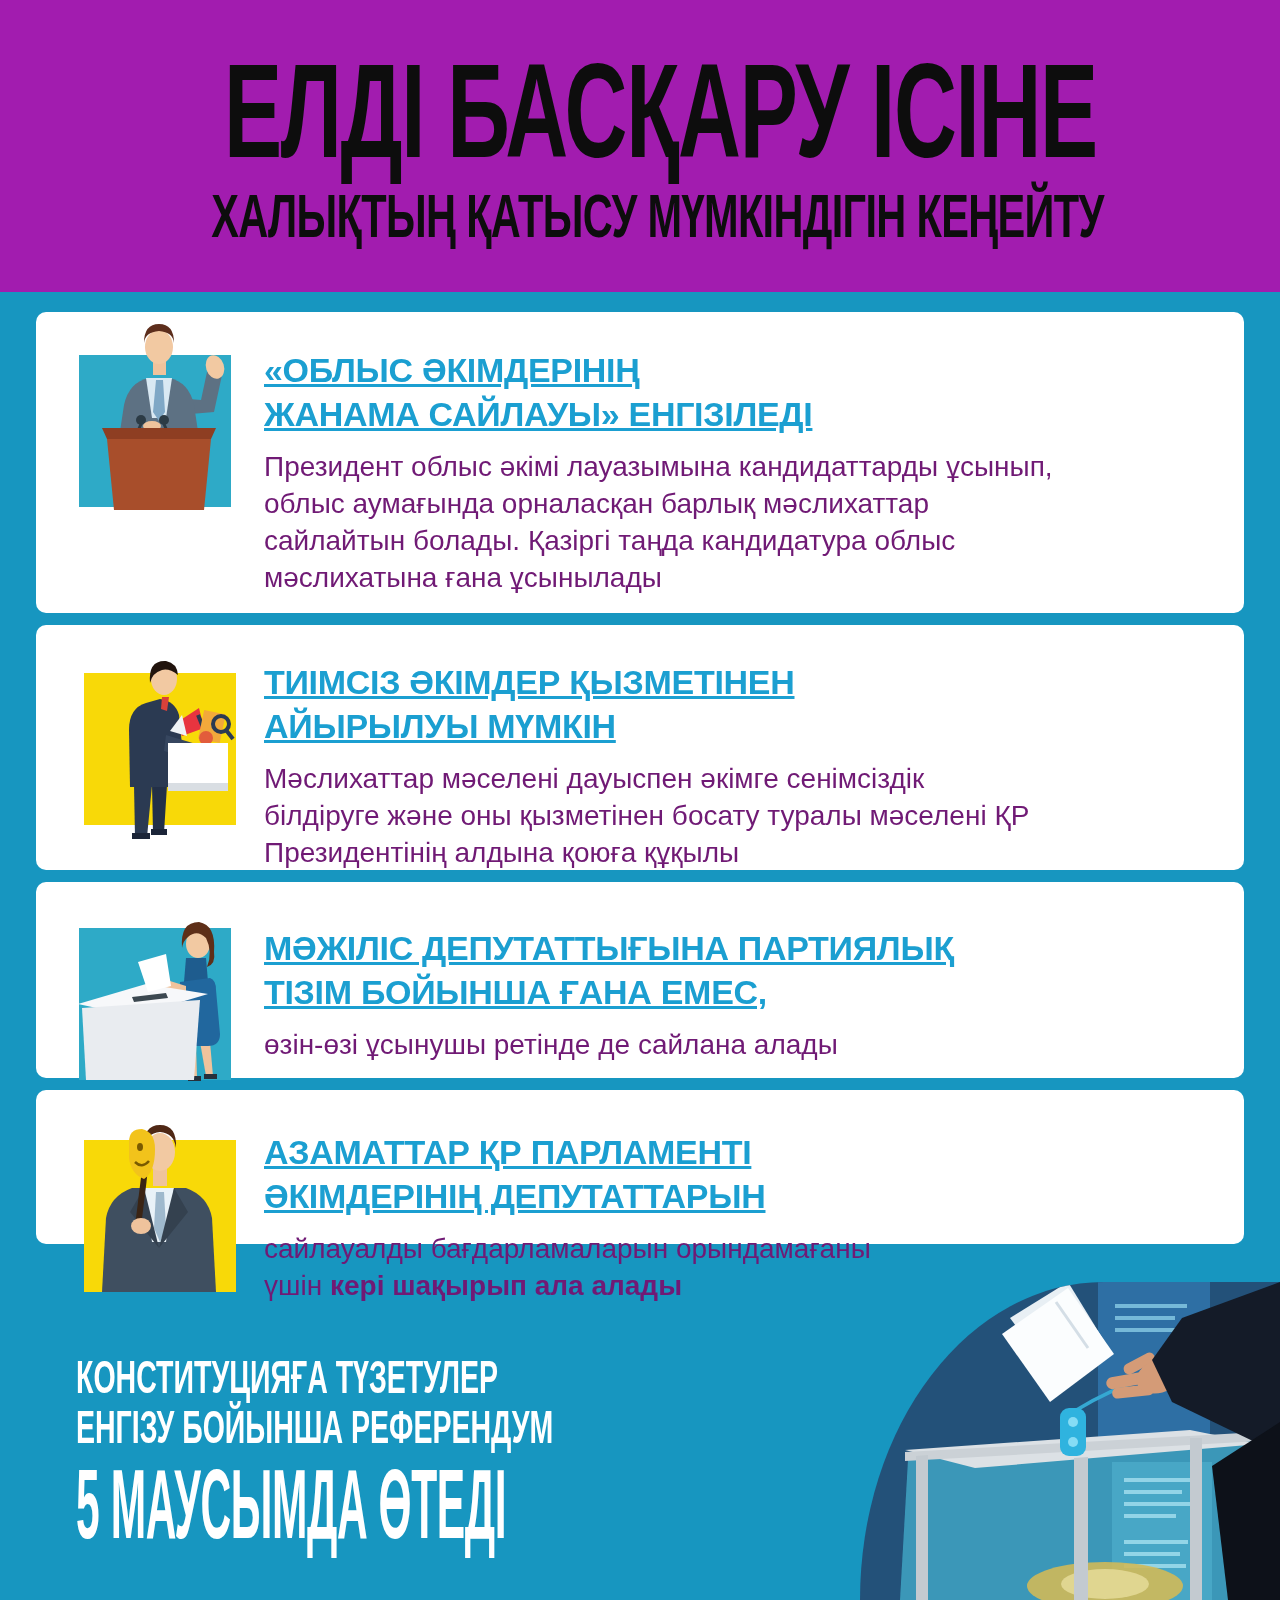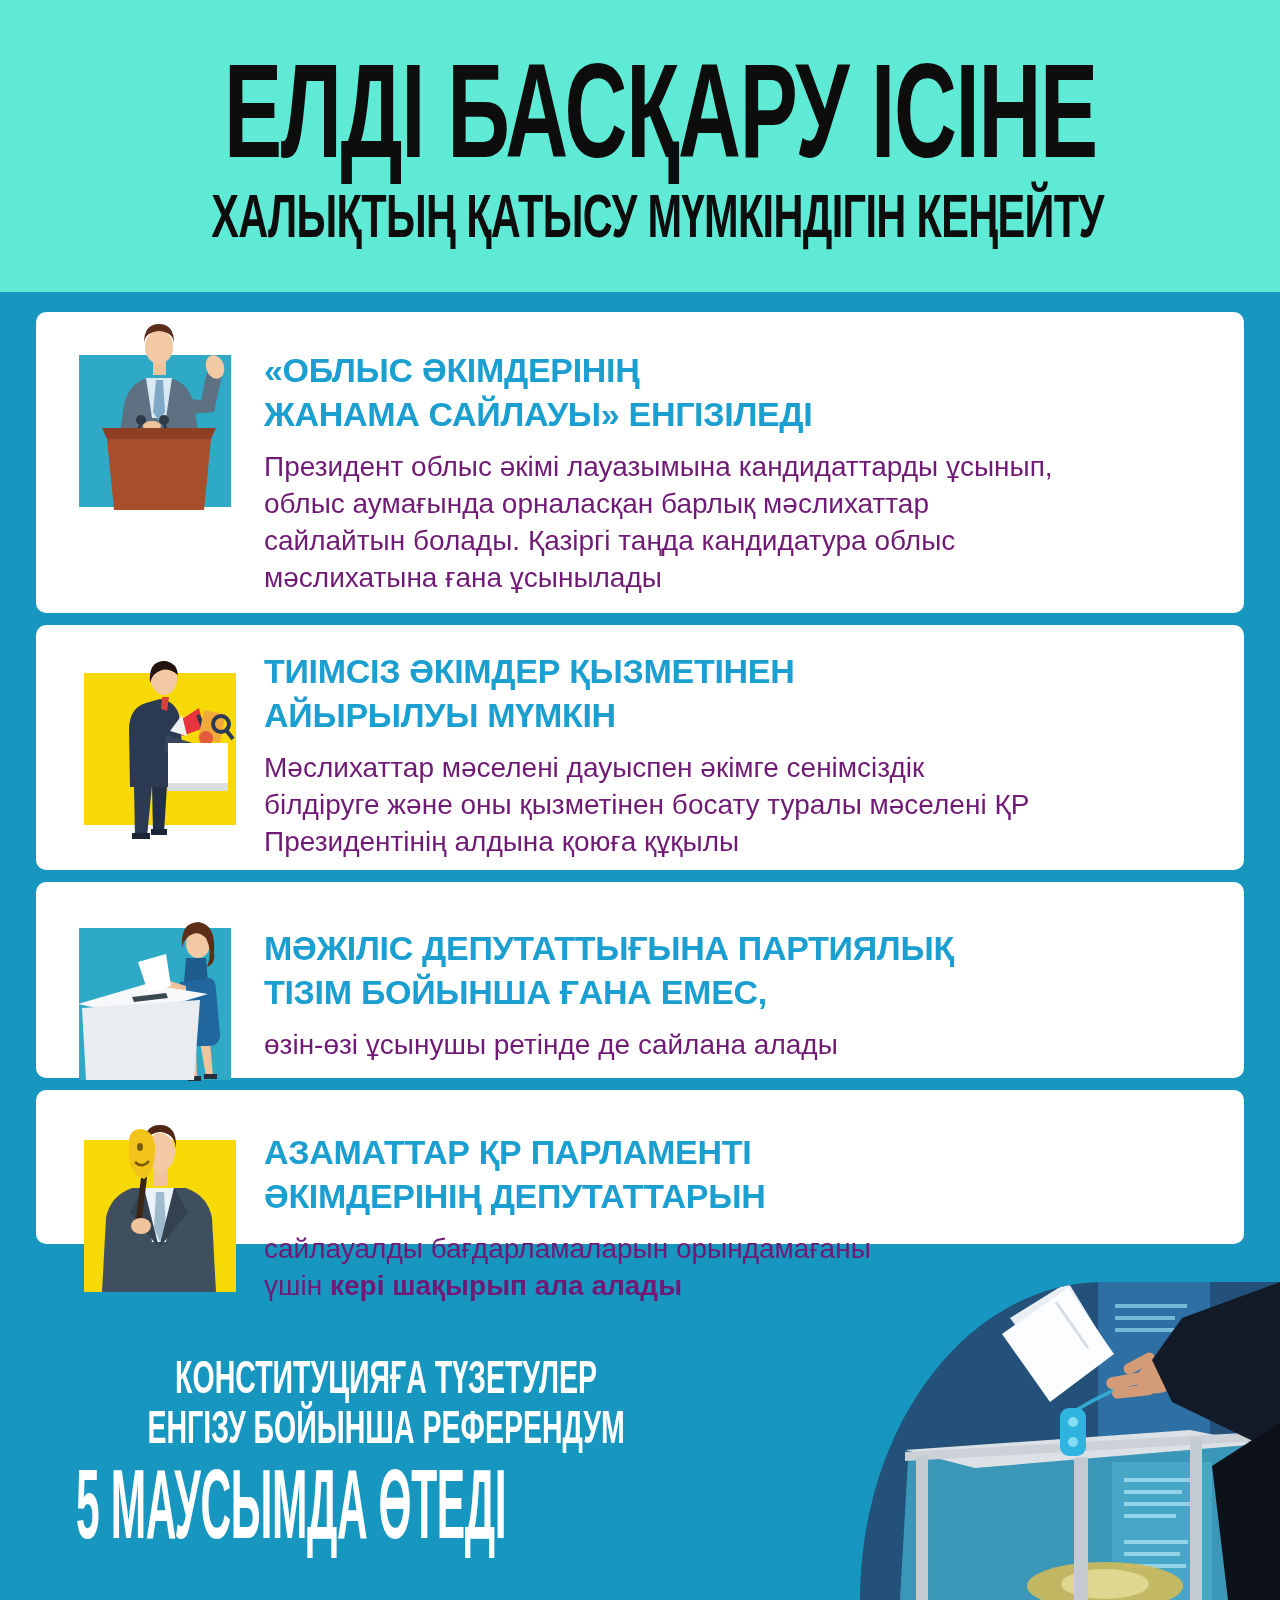--- a/index.html
+++ b/index.html
@@ -2,21 +2,21 @@
 <html lang="kk"><head>
 <meta charset="utf-8">
 <style>
   html,body{margin:0;padding:0;background:#0d2231;}
   .poster{
     position:relative;width:1280px;height:1600px;overflow:hidden;
     background:#1796C0;
     font-family:"Liberation Sans","DejaVu Sans",sans-serif;
   }
   
-  .header{position:absolute;top:0;left:0;width:1280px;height:292px;background:#5eead4;text-align:center;}
+  .header{position:absolute;top:0;left:0;width:1280px;height:292px;background:#a21caf;text-align:center;}
   .title{
     margin-top:36px;font-size:134px;line-height:150px;font-weight:bold;color:#0d0d0d;
     transform:scaleX(.65);transform-origin:50% 50%;white-space:nowrap;letter-spacing:-2px;
   }
   .subtitle{
     font-size:62px;line-height:60px;font-weight:bold;color:#0d0d0d;
     transform:scaleX(.67);transform-origin:50% 50%;white-space:nowrap;letter-spacing:-1px;
   }
   
   .card{
@@ -26,30 +26,30 @@
   .card1{top:312px;height:301px;}
   .card2{top:625px;height:245px;}
   .card3{top:882px;height:196px;}
   .card4{top:1090px;height:154px;}
   .icon-col{flex:0 0 228px;position:relative;}
   .icon-col svg{position:absolute;left:38px;}
   .content{flex:1;padding-right:36px;}
   .card h2{
     margin:0;color:#1B9FD1;font-size:34px;line-height:44px;font-weight:bold;letter-spacing:-.3px;
   }
-  .hline{display:block;}
+  .hline{display:block;text-decoration:underline;}
   .card .body{margin:12px 0 0 0;color:#701a75;font-size:28px;line-height:37px;font-weight:400;}
   .bline{display:block;}
   .card1 .content{padding-top:36px;}
-  .card2 .content{padding-top:24px;}
+  .card2 .content{padding-top:24px;margin-top:11px;}
   .card3 .content{padding-top:44px;}
   .card4 .content{padding-top:40px;}
   .body b{font-weight:bold;}
   
-  .footer{position:absolute;left:76px;top:1352px;color:#ffffff;text-align:center;}
+  .footer{position:absolute;left:76px;top:1352px;color:#ffffff;}
   .f-line{
     font-size:46px;line-height:50px;font-weight:bold;white-space:nowrap;
     transform:scaleX(.62);transform-origin:0 50%;
   }
   .f-big{
     font-size:99px;line-height:99px;font-weight:bold;white-space:nowrap;margin-top:2px;
     transform:scaleX(.43);transform-origin:0 50%;letter-spacing:-1px;
   }
   
   .photo{

